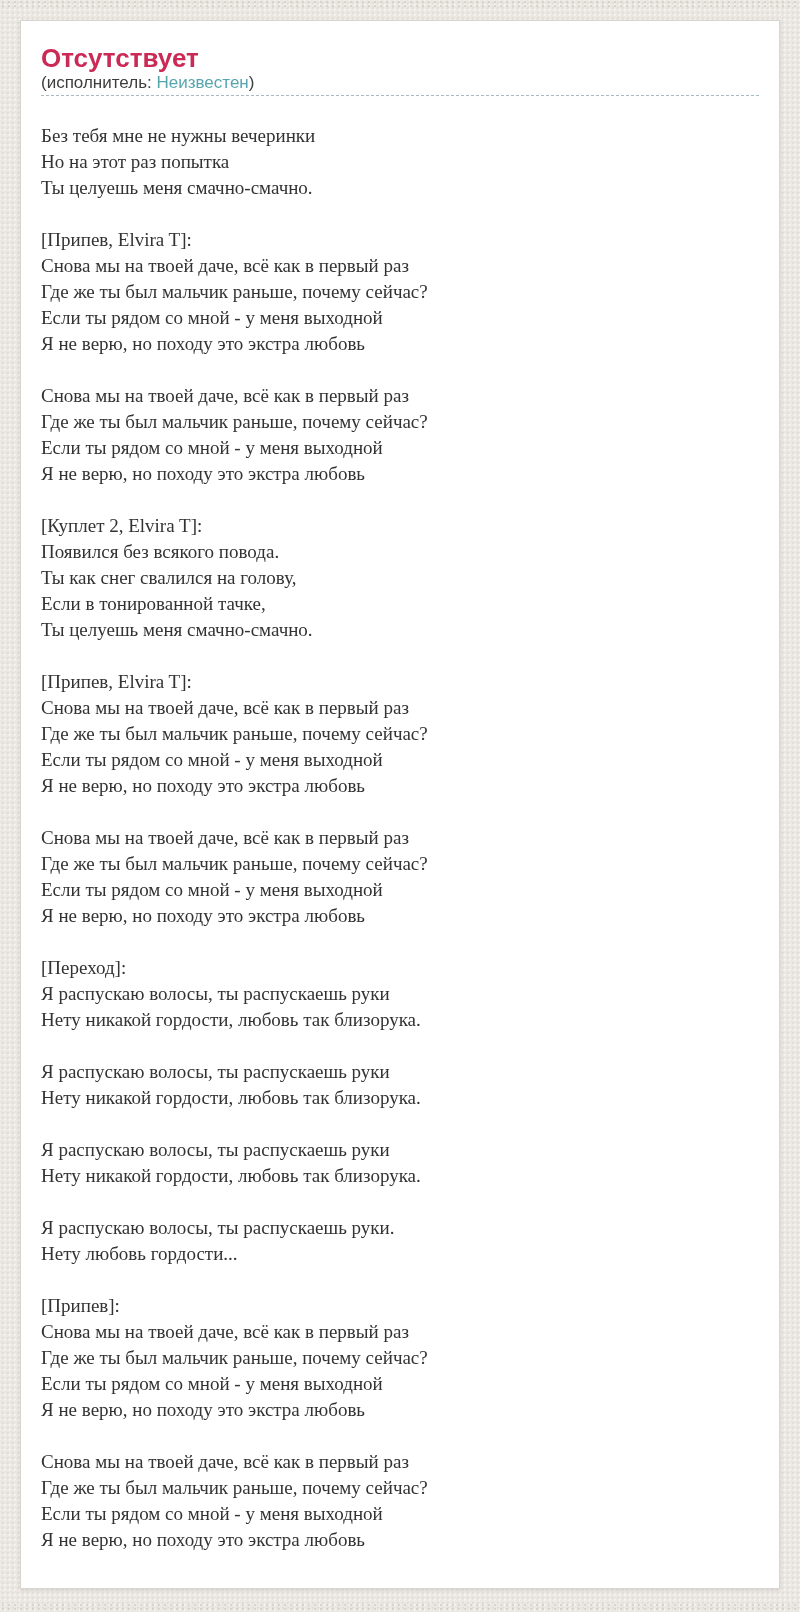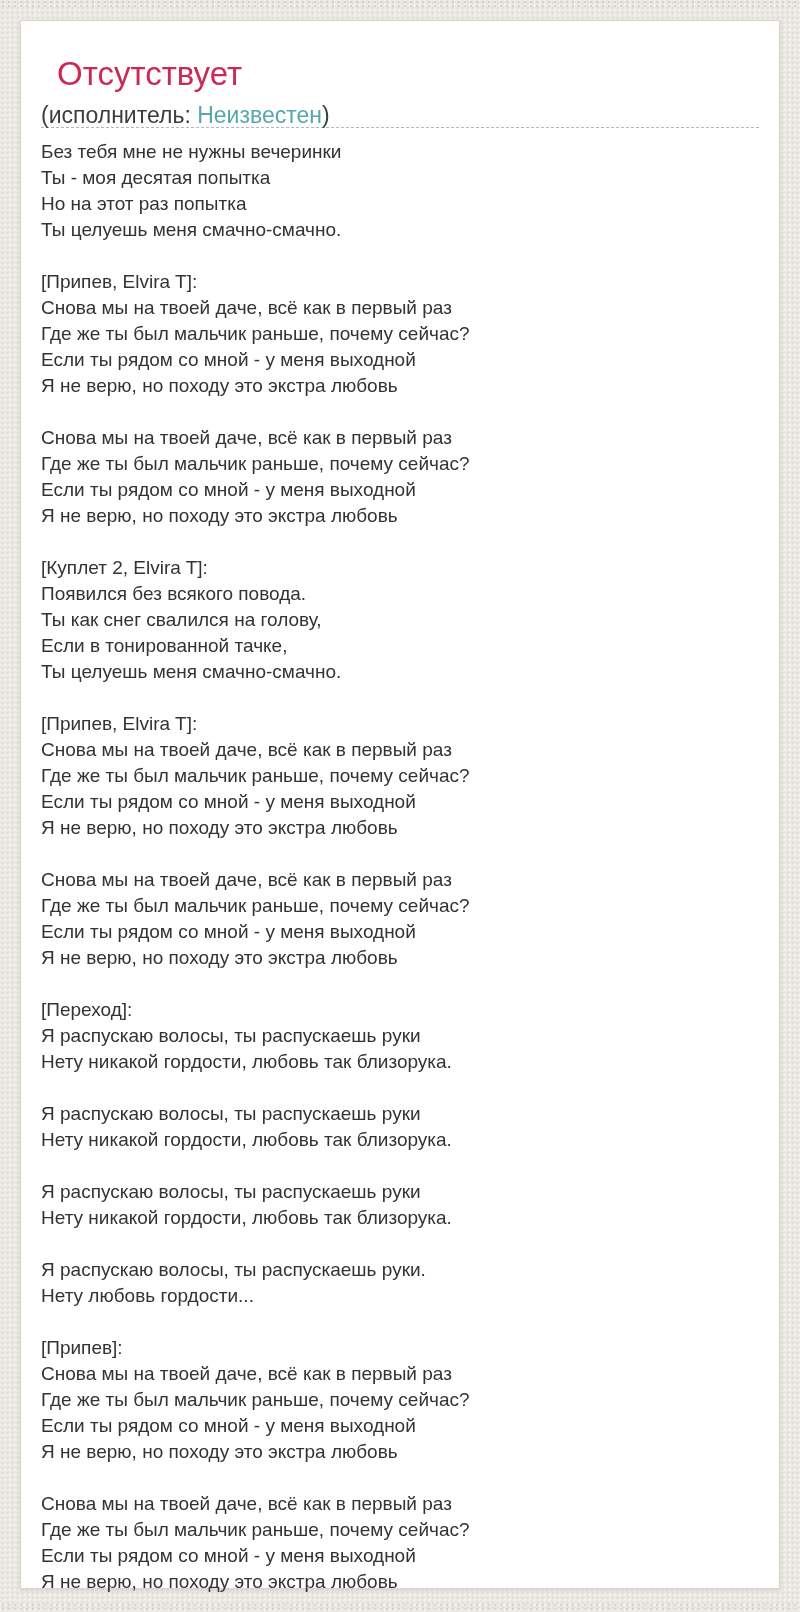--- a/index.html
+++ b/index.html
@@ -35,49 +35,48 @@
     background:var(--card-bg);
     border:1px solid #d9d6d1;
     box-shadow:0 1px 3px rgba(0,0,0,0.14);
     padding:22px 20px 28px 20px;
   }
   .song-header{
     border-bottom:1px dashed var(--separator);
     padding-bottom:2px;
   }
   .song-title{
-    margin:16px;
-    font-size:33px;line-height:30px;font-weight:400;
+    margin:0;
+    font-size:26px;line-height:30px;font-weight:700;
     color:var(--title-color);
   }
   .artist-line{
-    font-size:23px;line-height:20px;color:#3d3d3d;
+    font-size:17px;line-height:20px;color:#3d3d3d;
   }
   .artist-link{
     color:var(--link-color);text-decoration:none;cursor:pointer;
   }
   .lyrics{
-    margin-top:11px;
-    font-size:19px;line-height:26px;color:var(--text-color);
+    margin-top:27px;
+    font-size:19px;line-height:26px;color:var(--text-color);font-family:Liberation Serif, serif;
   }
   .lyric-line{min-height:26px;white-space:nowrap;}
 </style>
 </head>
 <body>
 
 <div class="texture-strip top"></div>
 
 <div class="card">
   <div class="song-header">
     <h1 class="song-title">Отсутствует</h1>
     <div class="artist-line"><span>(исполнитель: </span><a class="artist-link">Неизвестен</a><span>)</span></div>
   </div>
   <div class="lyrics">
       <div class="lyric-line">Без тебя мне не нужны вечеринки</div>
-      <div class="lyric-line">Ты - моя десятая попытка</div>
       <div class="lyric-line">Но на этот раз попытка</div>
       <div class="lyric-line">Ты целуешь меня смачно-смачно.</div>
       <div class="lyric-line">&nbsp;</div>
       <div class="lyric-line">[Припев, Elvira T]:</div>
       <div class="lyric-line">Снова мы на твоей даче, всё как в первый раз</div>
       <div class="lyric-line">Где же ты был мальчик раньше, почему сейчас?</div>
       <div class="lyric-line">Если ты рядом со мной - у меня выходной</div>
       <div class="lyric-line">Я не верю, но походу это экстра любовь</div>
       <div class="lyric-line">&nbsp;</div>
       <div class="lyric-line">Снова мы на твоей даче, всё как в первый раз</div>

